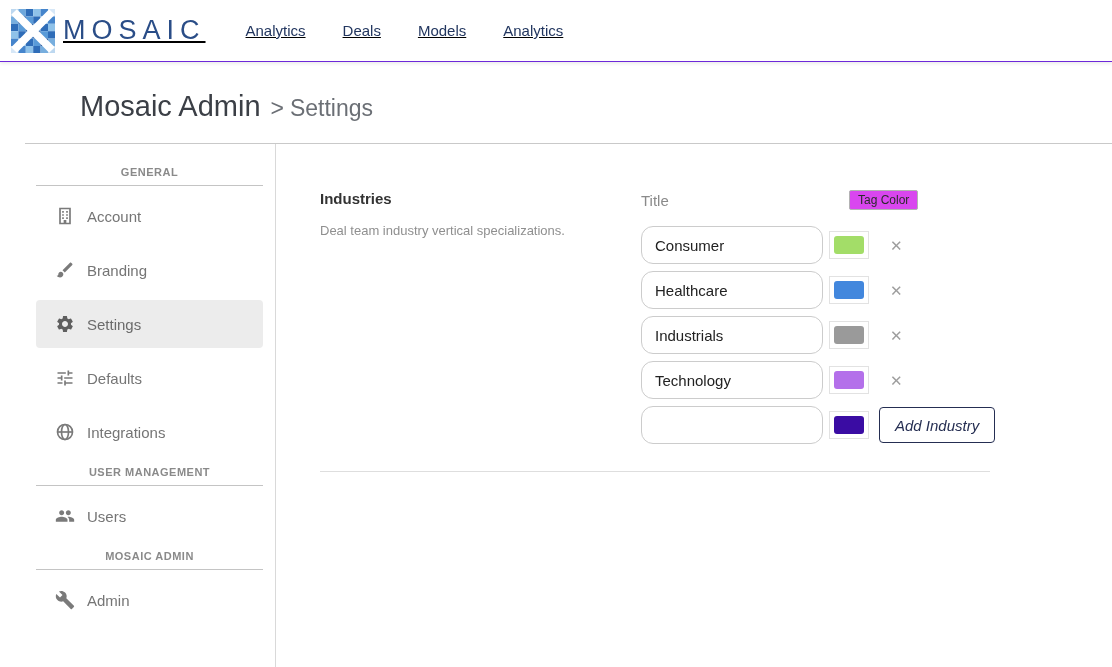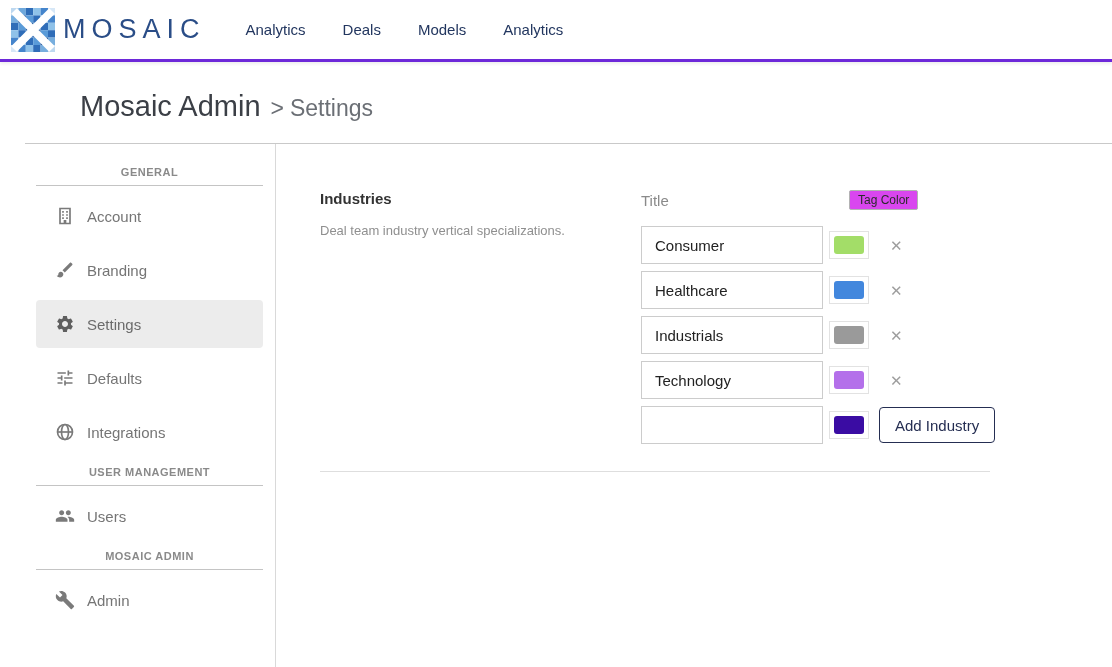--- a/index.html
+++ b/index.html
@@ -1,22 +1,22 @@
 <!DOCTYPE html>
 <html><head>
 <meta charset="utf-8">
 <style>
   * { box-sizing: border-box; margin: 0; padding: 0; }
   html,body { width:1112px; height:667px; background:#fff; overflow:hidden;
     font-family:"Liberation Sans", sans-serif; }
 
   
   .navbar { height:62px; display:flex; align-items:center; padding-left:10px;
-    border-bottom:3px solid #6d28d9; box-shadow:0 2px 3px rgba(0,0,0,.07);
-    position:relative; background:#fff; }
+    border-bottom:1px solid #6d28d9; box-shadow:0 2px 3px rgba(0,0,0,.07);
+    position:relative; background:#fff;text-decoration:underline; }
   .brand { display:flex; align-items:center; cursor:pointer; }
   .brand-name { font-size:27px; letter-spacing:6px; color:#2a4d87; margin-left:7px; font-weight:400; }
   .nav-links { display:flex; gap:37px; margin-left:40px; }
   .nav-link { font-size:15px; color:#22365f; cursor:pointer; }
 
   
   .page-header { padding:28px 0 0 35px; height:81px;margin-left:45px; }
   .page-title { font-size:29px; color:#3b3f46; }
   .page-sep, .page-sub { font-size:23px; color:#6b6f75; }
   .page-sep { margin:0 6px 0 10px; }
@@ -39,30 +39,30 @@
   .main { flex:1; padding:46px 0 0 44px; }
   .main-row { display:flex; }
   .left-col { width:321px; }
   .sec-title { font-size:15px; font-weight:bold; color:#333; }
   .sec-desc { font-size:13px; color:#8f8f8f; margin-top:16px; }
   .col-header { display:flex; align-items:center; margin-bottom:16px;gap:29px; }
   .col-title { width:179px; font-size:15px; color:#8a8a8a; }
   .tag-chip { font-size:12px; color:#2b2b2b; background:#d946ef;
     border:1px solid #b3b3b3; border-radius:2px; padding:2px 8px; }
   .ind-row { display:flex; align-items:center; margin-bottom:7px; }
-  .ind-input { width:182px; height:38px; border:1px solid #ccc; border-radius:0;
+  .ind-input { width:182px; height:38px; border:1px solid #ccc; border-radius:12px;
     padding:0 13px; font-size:15px; color:#222; font-family:"Liberation Sans",sans-serif; outline:none; }
   .swatch-box { width:40px; height:28px; margin-left:6px; background:#fff;
     border:1px solid #e2e2e2; display:flex; align-items:center; justify-content:center;
     cursor:pointer; }
   .swatch { width:30px; height:18px; border-radius:3px; display:block; }
   .row-x { margin-left:21px; color:#9e9e9e; font-size:15px; cursor:pointer; line-height:1; }
   .add-btn { margin-left:10px; height:36px; padding:0 15px; background:#fff;
     border:1px solid #252e52; border-radius:4px; font-size:15px; color:#252e52;
-    font-family:"Liberation Sans",sans-serif; cursor:pointer; }
+    font-family:"Liberation Sans",sans-serif; cursor:pointer;font-style:italic; }
   .main-divider { margin-top:20px; width:670px; border-top:1px solid #dedede; }
 </style>
 </head>
 <body>
 
 <div class="navbar">
   <div class="brand">
     <span style="display:inline-flex;">
       <svg width="46" height="44" viewBox="0 0 44 44">
         <g>

